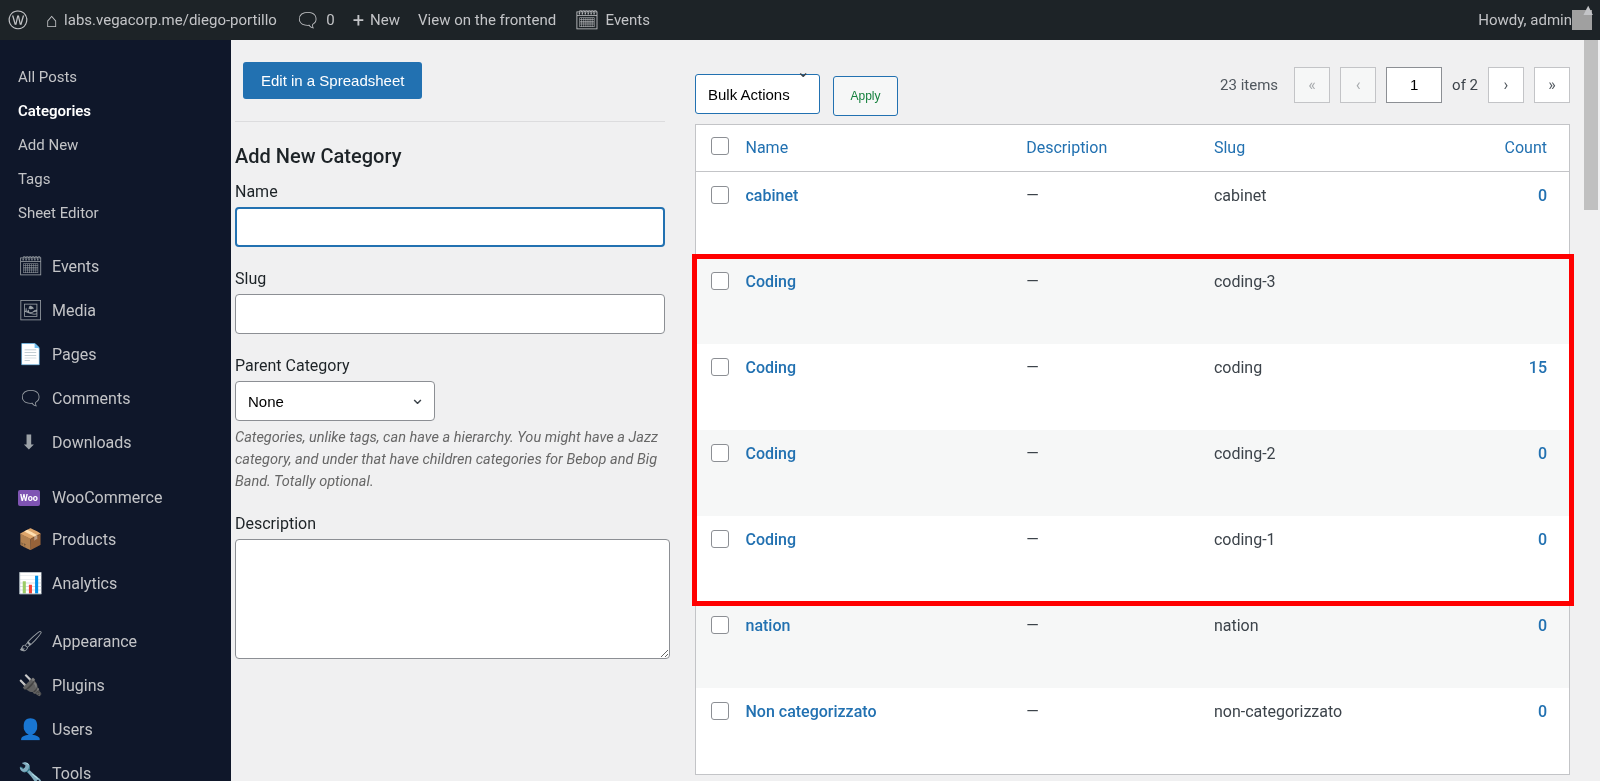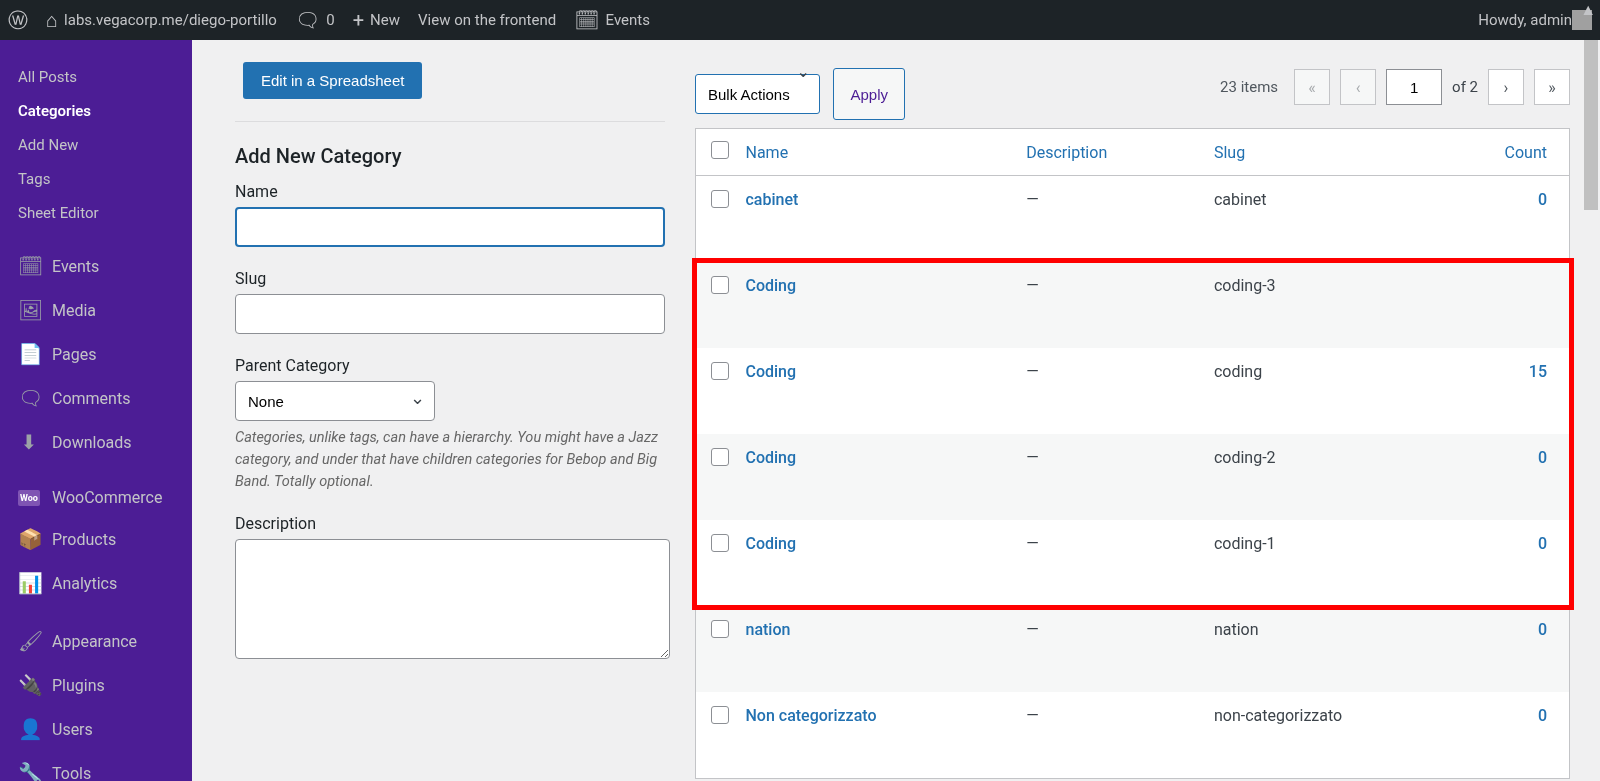--- a/index.html
+++ b/index.html
@@ -8,21 +8,21 @@
   
   .adminbar { position: fixed; top: 0; left: 0; right: 0; height: 40px; background: #1d2327; color: #f0f0f1; display: flex; align-items: center; padding: 0 8px; z-index: 100; font-size: 15px; }
   .adminbar-left { display: flex; align-items: center; gap: 18px; }
   .adminbar-item { display: flex; align-items: center; gap: 6px; color: #c3c4c7; cursor: pointer; }
   .adminbar-right { margin-left: auto; display: flex; align-items: center; gap: 0; color: #c3c4c7; }
   .adminbar .ico { font-size: 20px; }
   .avatar { width: 20px; height: 20px; background: #a0a0a0; display: inline-block; }
   .triangle-up { position: fixed; right: 4px; top: 0; color: #c3c4c7; font-size: 16px; z-index: 200; }
   
   
-  .sidenav { position: fixed; top: 40px; left: 0; bottom: 0; width: 192px; background: #4c1d95; color: #f0f0f1; overflow-y: auto; }
+  .sidenav { position: fixed; top: 40px; left: 0; bottom: 0; width: 231px; background: #0f172a; color: #f0f0f1; overflow-y: auto; }
   .sidenav ul { list-style: none; padding-top: 20px; }
   .sidenav li { padding: 10px 18px; display: flex; align-items: center; gap: 12px; color: #c3c4c7; cursor: pointer; font-size: 16px; }
   .sidenav li.sub { padding: 8px 18px; font-size: 15px; }
   .sidenav li.active { color: #fff; font-weight: 600; }
   .sidenav .icon { width: 22px; text-align: center; font-size: 20px; color: #9ca2a7; }
   .sidenav li.sep-top { margin-top: 14px; }
   .woo-badge { width:22px; height:16px; background:#7f54b3; border-radius:2px; display:flex; align-items:center; justify-content:center; font-size:9px; font-weight:bold; color:#fff;}
   
   
   .content { margin-left: 205px; margin-top: 40px; padding: 0; display: flex; }
@@ -41,21 +41,21 @@
   .select-wrap { position: relative; width: 200px; }
   .form-select { width: 200px; height: 40px; border: 1px solid #8c8f94; border-radius: 4px; padding: 0 30px 0 12px; font-size: 15px; appearance: none; background:#fff;}
   .select-wrap::after { content: "⌄"; position: absolute; right: 10px; top: 6px; font-size: 18px; pointer-events:none;}
   .textarea { width: 435px; height: 120px; border: 1px solid #8c8f94; border-radius: 4px; padding: 8px; font-size: 15px; resize:vertical; background:#fff;}
   
   
   .table-top { display: flex; align-items: center; justify-content: space-between; margin-bottom: 8px; }
   .bulk-sel { height: 40px; border: 1px solid #2271b1; border-radius: 3px; padding: 0 28px 0 12px; font-size: 15px; background:#fff; appearance:none; position:relative;margin-top:20px;}
   .bulk-wrap { position:relative; display:inline-block;}
   .bulk-wrap::after { content:"⌄"; position:absolute; right:10px; top:8px; font-size:16px; pointer-events:none;}
-  .apply-btn { height: 52px; border: 1px solid #2271b1; color: #4c1d95; background: #f6f7f7; padding: 0 16px; border-radius: 3px; font-size: 15px; margin-left: 10px; cursor:pointer;}
+  .apply-btn { height: 40px; border: 1px solid #2271b1; color: #15803d; background: #f6f7f7; padding: 0 16px; border-radius: 3px; font-size: 12px; margin-left: 10px; cursor:pointer;}
   .pager { display: flex; align-items: center; gap: 10px; color: #3c434a; font-size: 15px;}
   .pager .count { margin-right: 6px; color:#50575e;}
   .pager .pbtn { width: 36px; height: 36px; border: 1px solid #c3c4c7; background: #fff; display: flex; align-items: center; justify-content: center; cursor: pointer; font-size: 16px; color:#50575e;}
   .pager .pbtn.disabled { background: #f6f7f7; color:#a7aaad;}
   .pager input { width: 56px; height: 36px; border: 1px solid #8c8f94; text-align: center; font-size: 15px;}
   
   table.wp { width: 100%; border-collapse: collapse; background: #fff; border: 1px solid #c3c4c7; }
   table.wp th { text-align: left; padding: 12px 10px; font-weight: 400; font-size: 16px; color: #2271b1; border-bottom: 1px solid #c3c4c7;}
   table.wp th.check, table.wp td.check { width: 40px; text-align: center; padding-left:14px; padding-right:6px;}
   table.wp th.count, table.wp td.count { text-align: right; padding-right: 22px; width:90px;}

